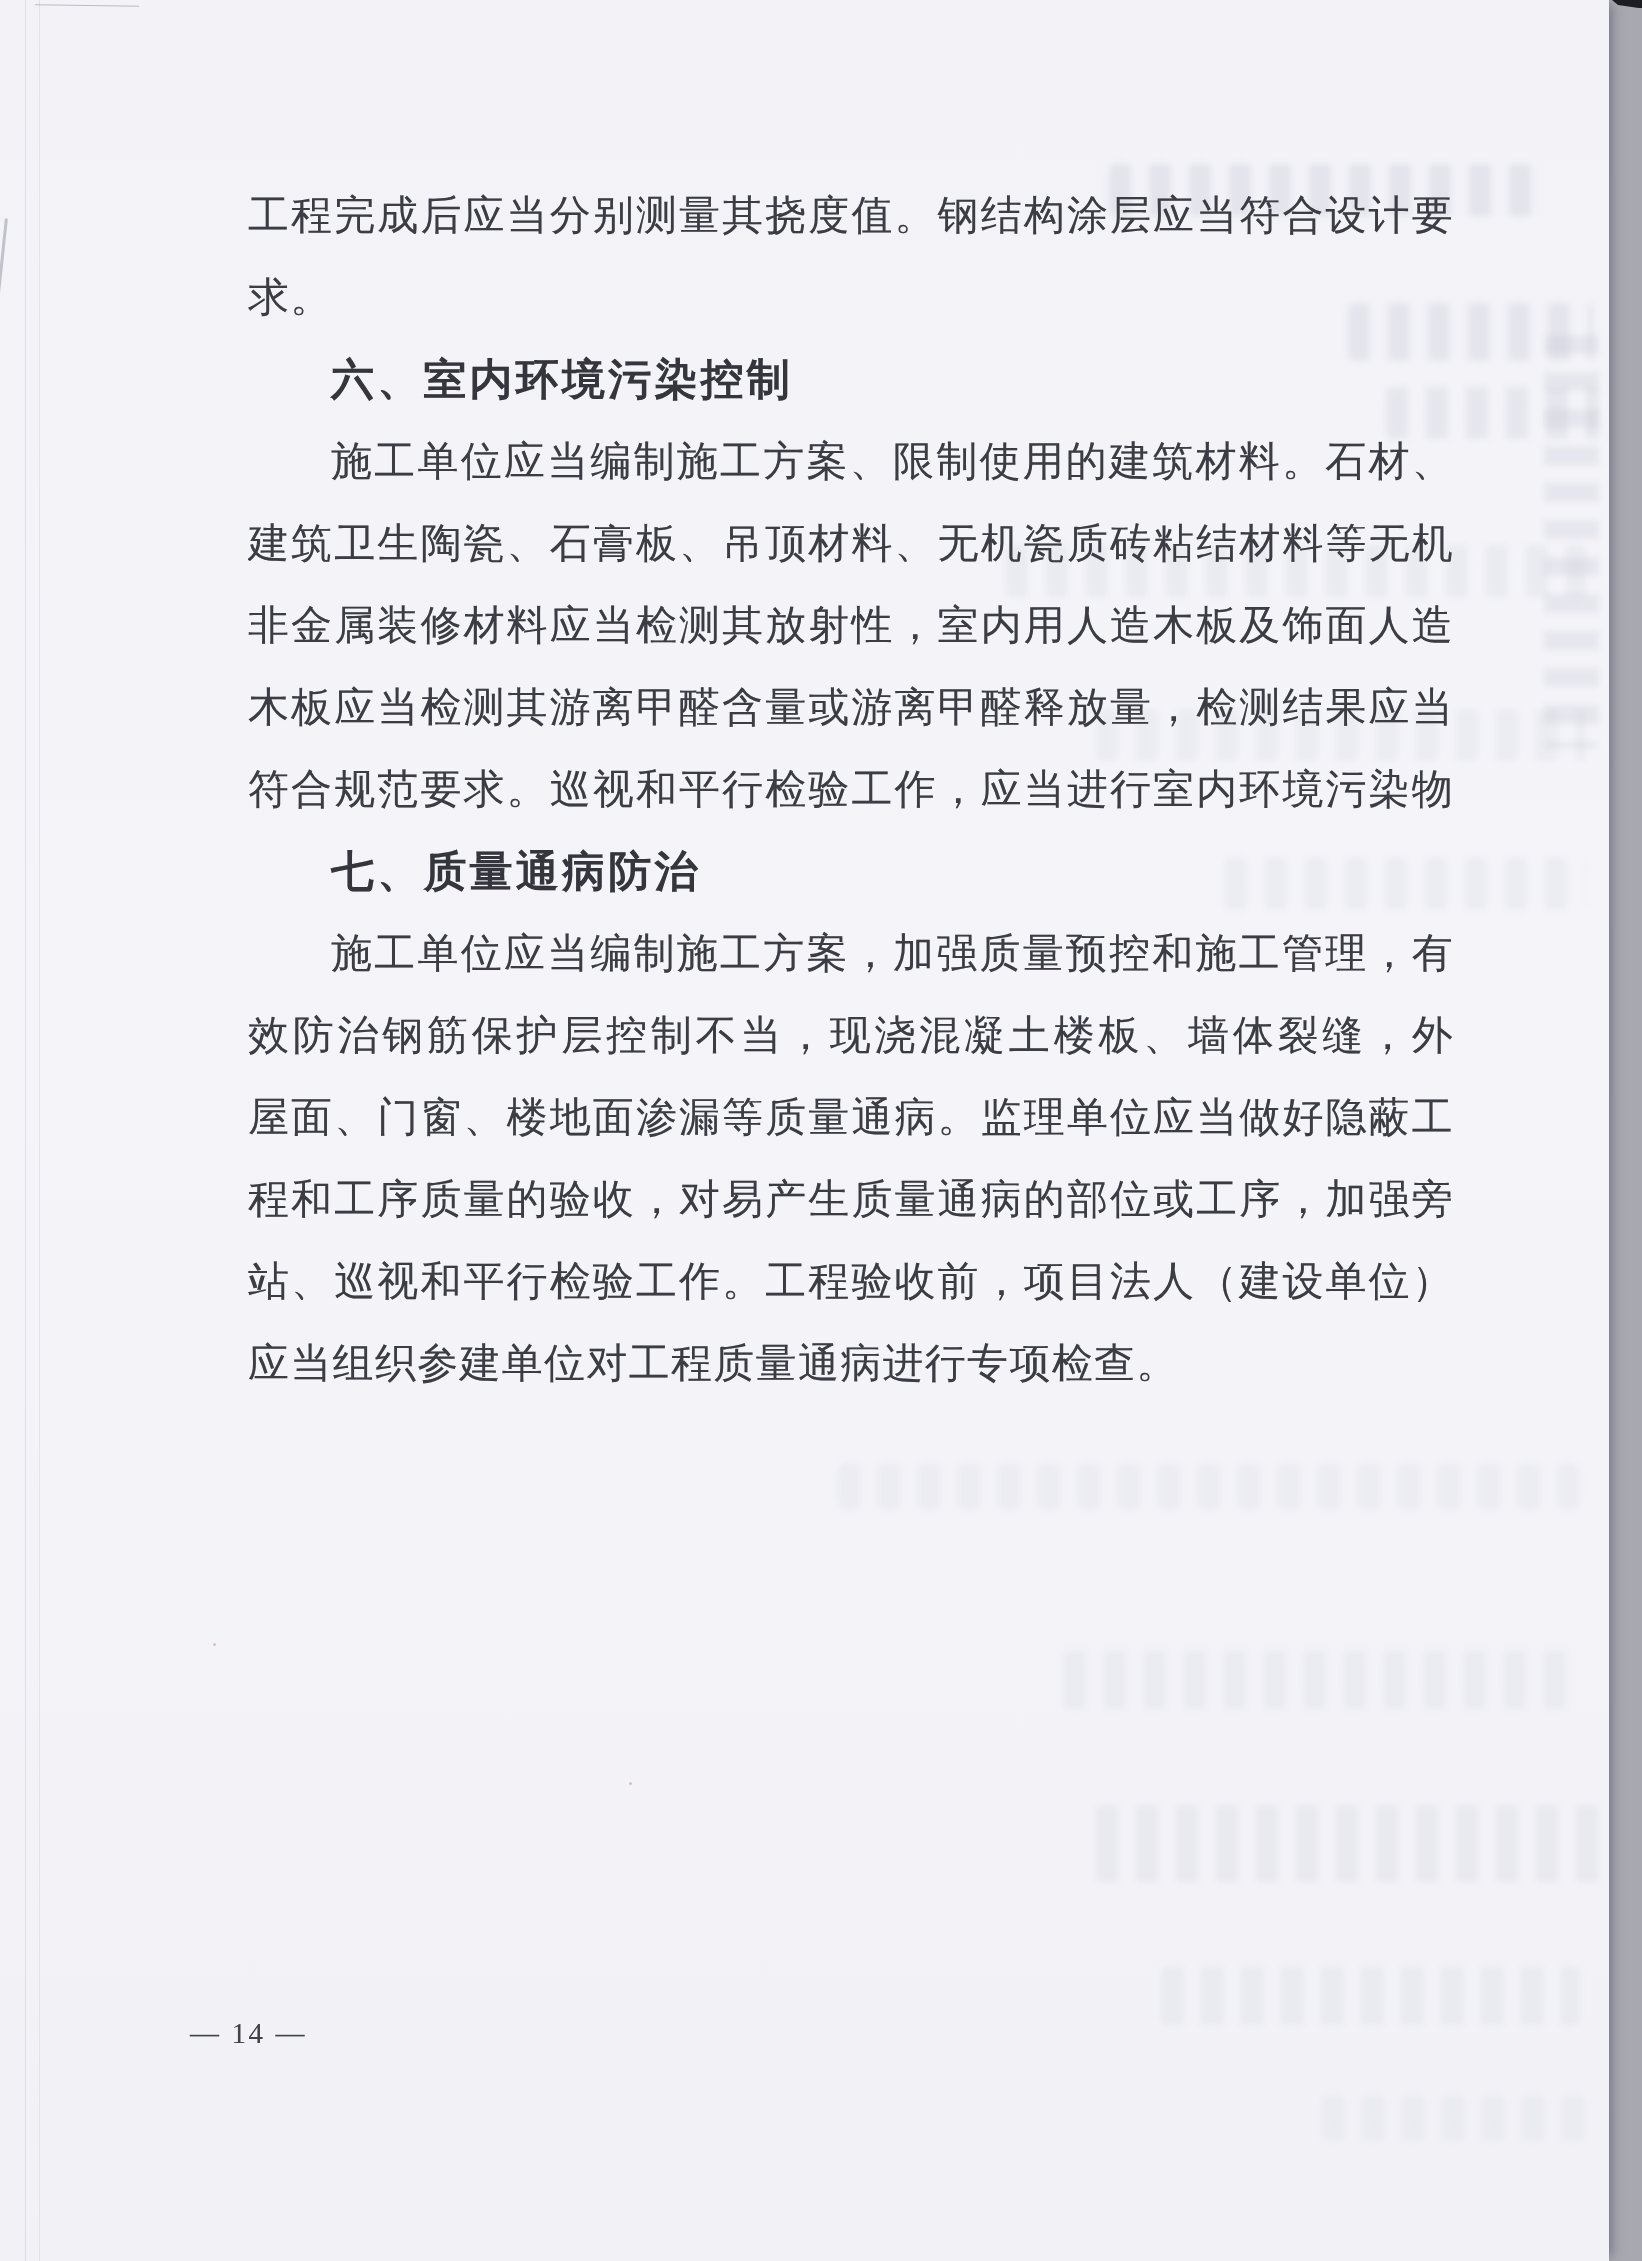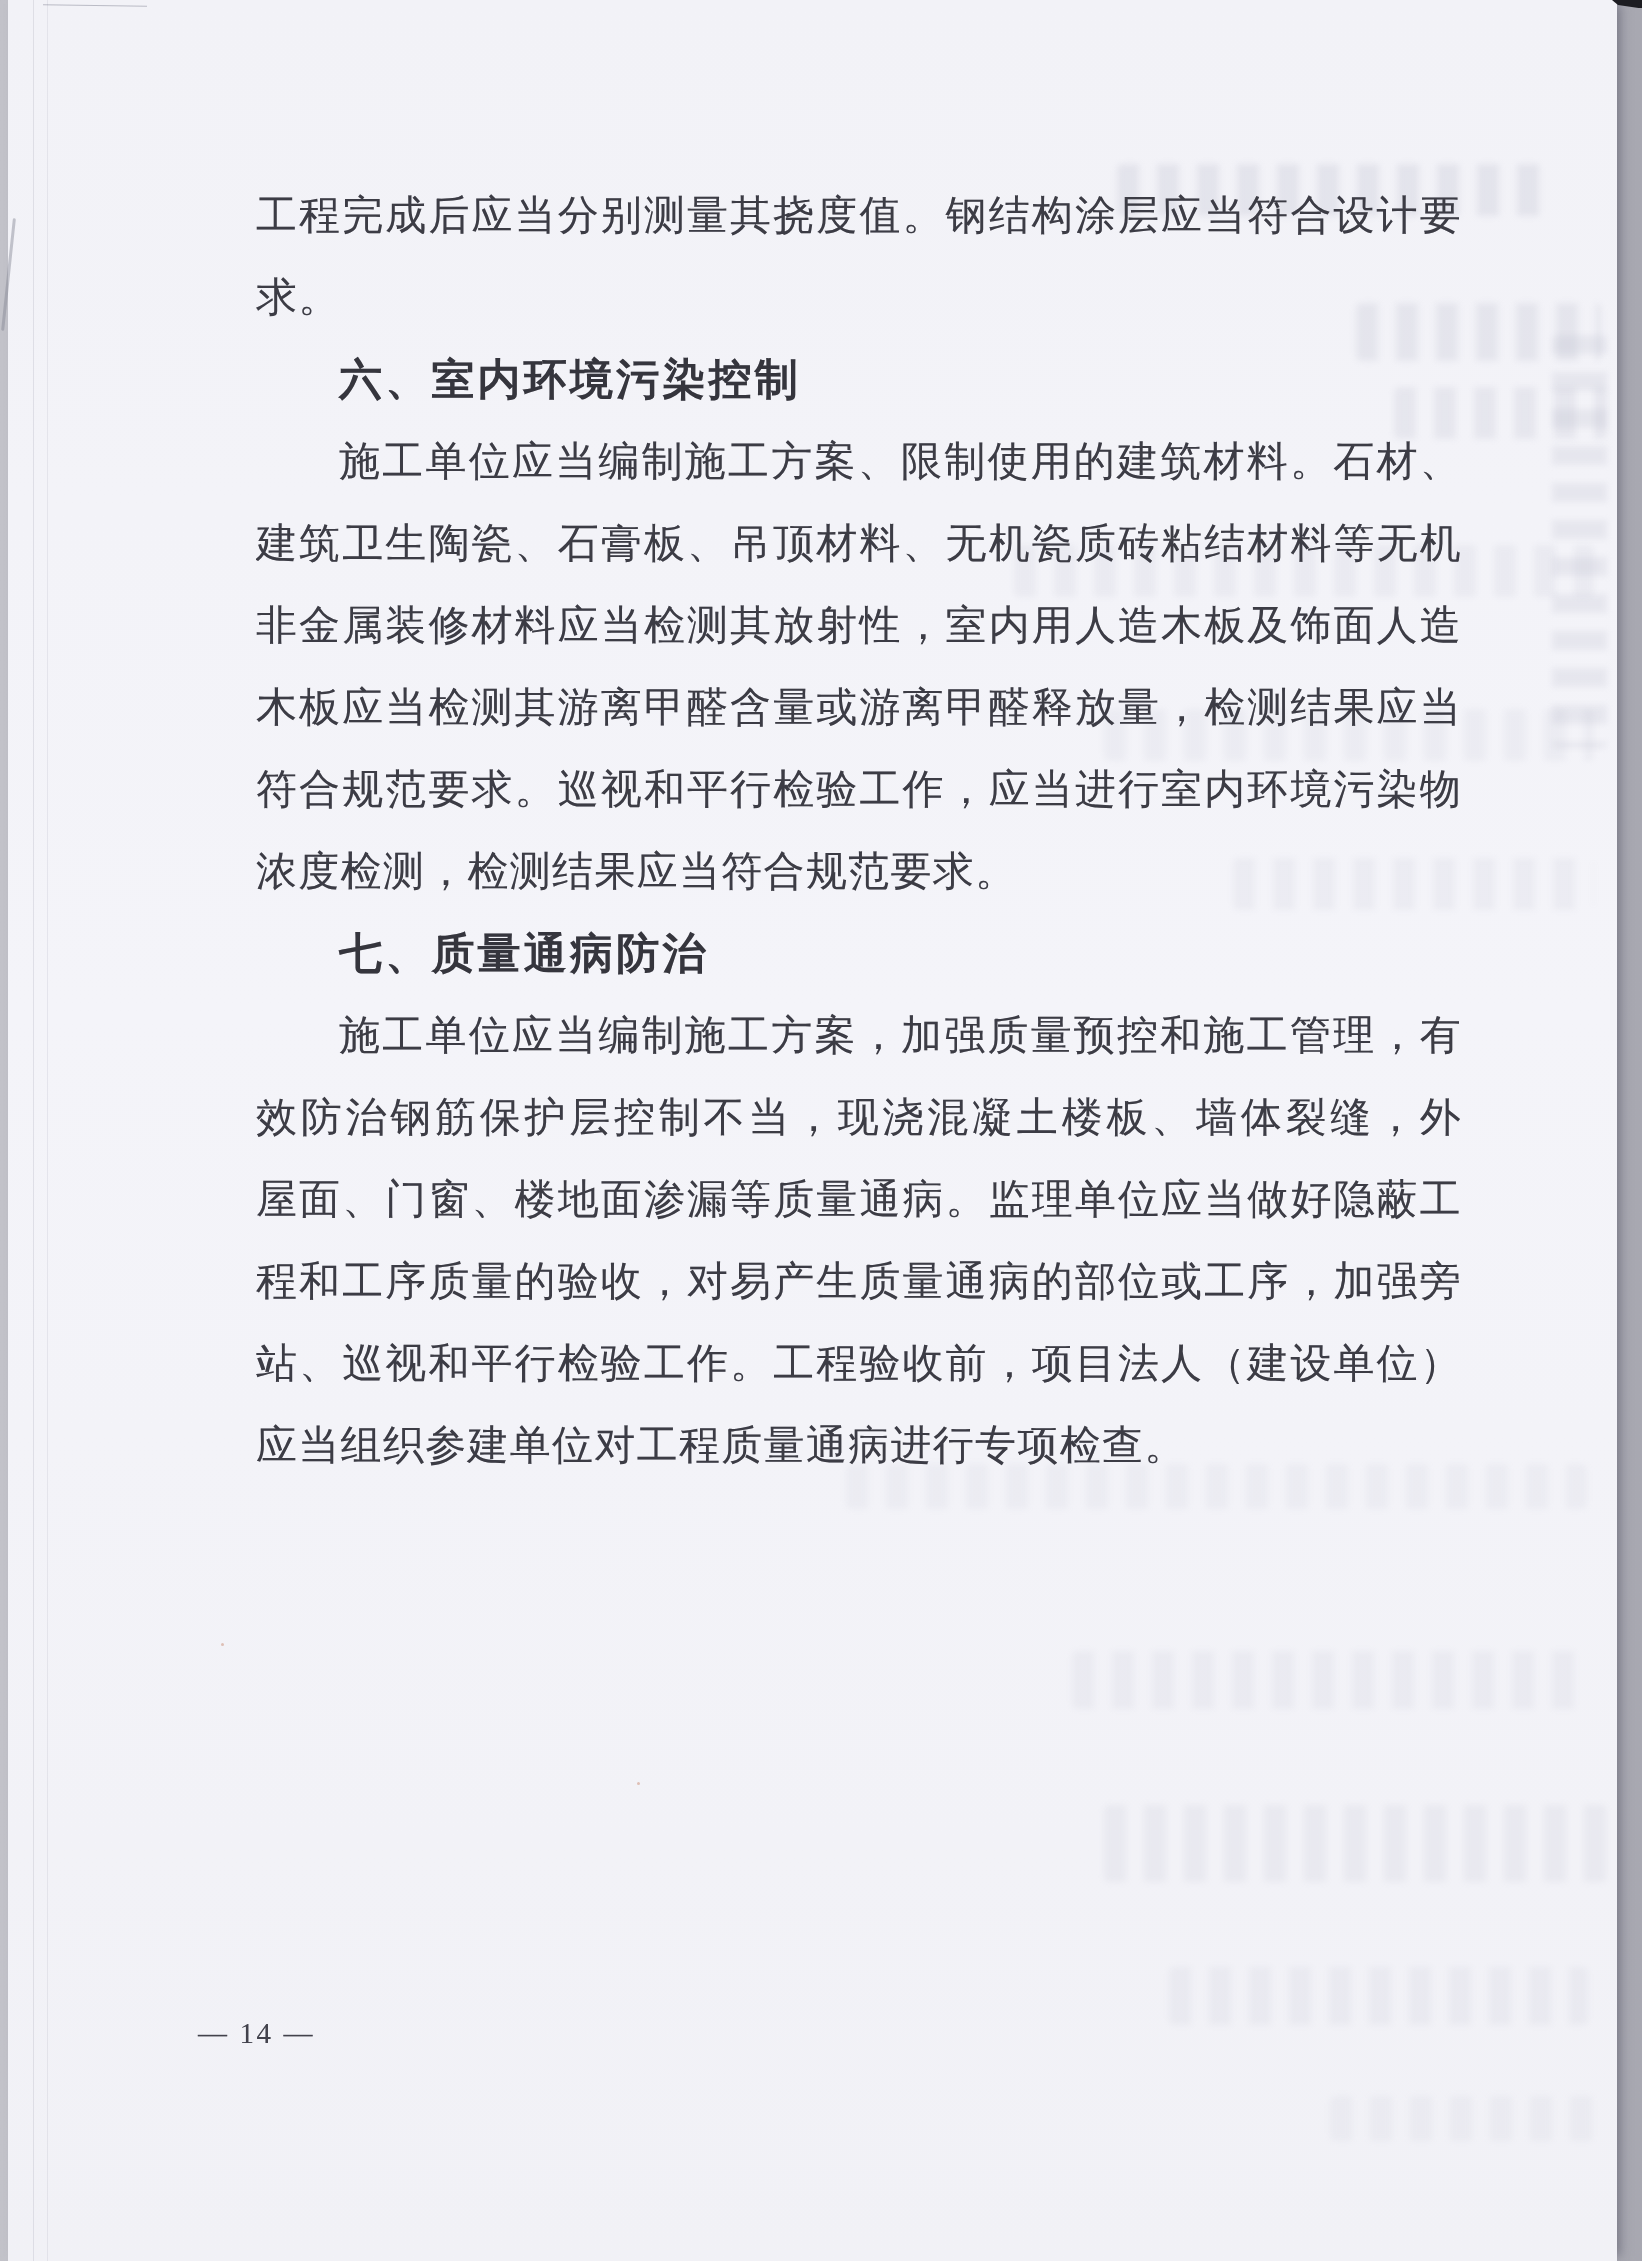--- a/index.html
+++ b/index.html
@@ -3,21 +3,21 @@
 <meta charset="utf-8">
 <style>
   html,body{margin:0;padding:0;}
   body{
     width:1642px;height:2261px;position:relative;overflow:hidden;
     background:linear-gradient(90deg,#c2c2c9 0%,#b4b4bc 40%,#a8a8b1 100%);
     font-family:"Liberation Serif","DejaVu Serif",serif;
   }
   
   .paper{
-    position:absolute;left:8px;top:0;width:1609px;height:2261px;
+    position:absolute;left:0;top:0;width:1609px;height:2261px;
     background:linear-gradient(180deg,#f2f2f7 0%,#f4f4f9 45%,#f1f1f6 100%);
     box-shadow:6.4px 0 10.3px -3.9px rgba(70,70,88,.5);
   }
   
   .seam-v1{position:absolute;left:24.5px;top:0;width:1.3px;height:2261px;background:rgba(150,152,168,.22);}
   .seam-v2{position:absolute;left:39px;top:0;width:1.3px;height:2261px;background:rgba(150,152,168,.16);}
   .seam-top{position:absolute;left:35px;top:5.2px;width:104px;height:1.3px;background:rgba(140,142,156,.55);transform:rotate(.8deg);}
   .left-mark{position:absolute;left:-1.3px;top:218px;width:2.6px;height:113px;background:rgba(130,132,146,.45);transform:rotate(6deg);border-radius:1.9px;}
   .corner-notch{
     position:absolute;right:0;top:0;width:30px;height:8.4px;background:#1d1d22;
@@ -77,21 +77,20 @@
 
   <div class="doc-text">
       <div class="line justify">工程完成后应当分别测量其挠度值。钢结构涂层应当符合设计要</div>
       <div class="line">求。</div>
       <div class="line heading indent">六、室内环境污染控制</div>
       <div class="line justify indent">施工单位应当编制施工方案、限制使用的建筑材料。石材、</div>
       <div class="line justify">建筑卫生陶瓷、石膏板、吊顶材料、无机瓷质砖粘结材料等无机</div>
       <div class="line justify">非金属装修材料应当检测其放射性，室内用人造木板及饰面人造</div>
       <div class="line justify">木板应当检测其游离甲醛含量或游离甲醛释放量，检测结果应当</div>
       <div class="line justify">符合规范要求。巡视和平行检验工作，应当进行室内环境污染物</div>
-      <div class="line">浓度检测，检测结果应当符合规范要求。</div>
       <div class="line heading indent">七、质量通病防治</div>
       <div class="line justify indent">施工单位应当编制施工方案，加强质量预控和施工管理，有</div>
       <div class="line justify">效防治钢筋保护层控制不当，现浇混凝土楼板、墙体裂缝，外墙、</div>
       <div class="line justify">屋面、门窗、楼地面渗漏等质量通病。监理单位应当做好隐蔽工</div>
       <div class="line justify">程和工序质量的验收，对易产生质量通病的部位或工序，加强旁</div>
       <div class="line justify">站、巡视和平行检验工作。工程验收前，项目法人（建设单位）</div>
       <div class="line">应当组织参建单位对工程质量通病进行专项检查。</div>
     </div>
 
   <div class="page-number">— 14 —</div>

